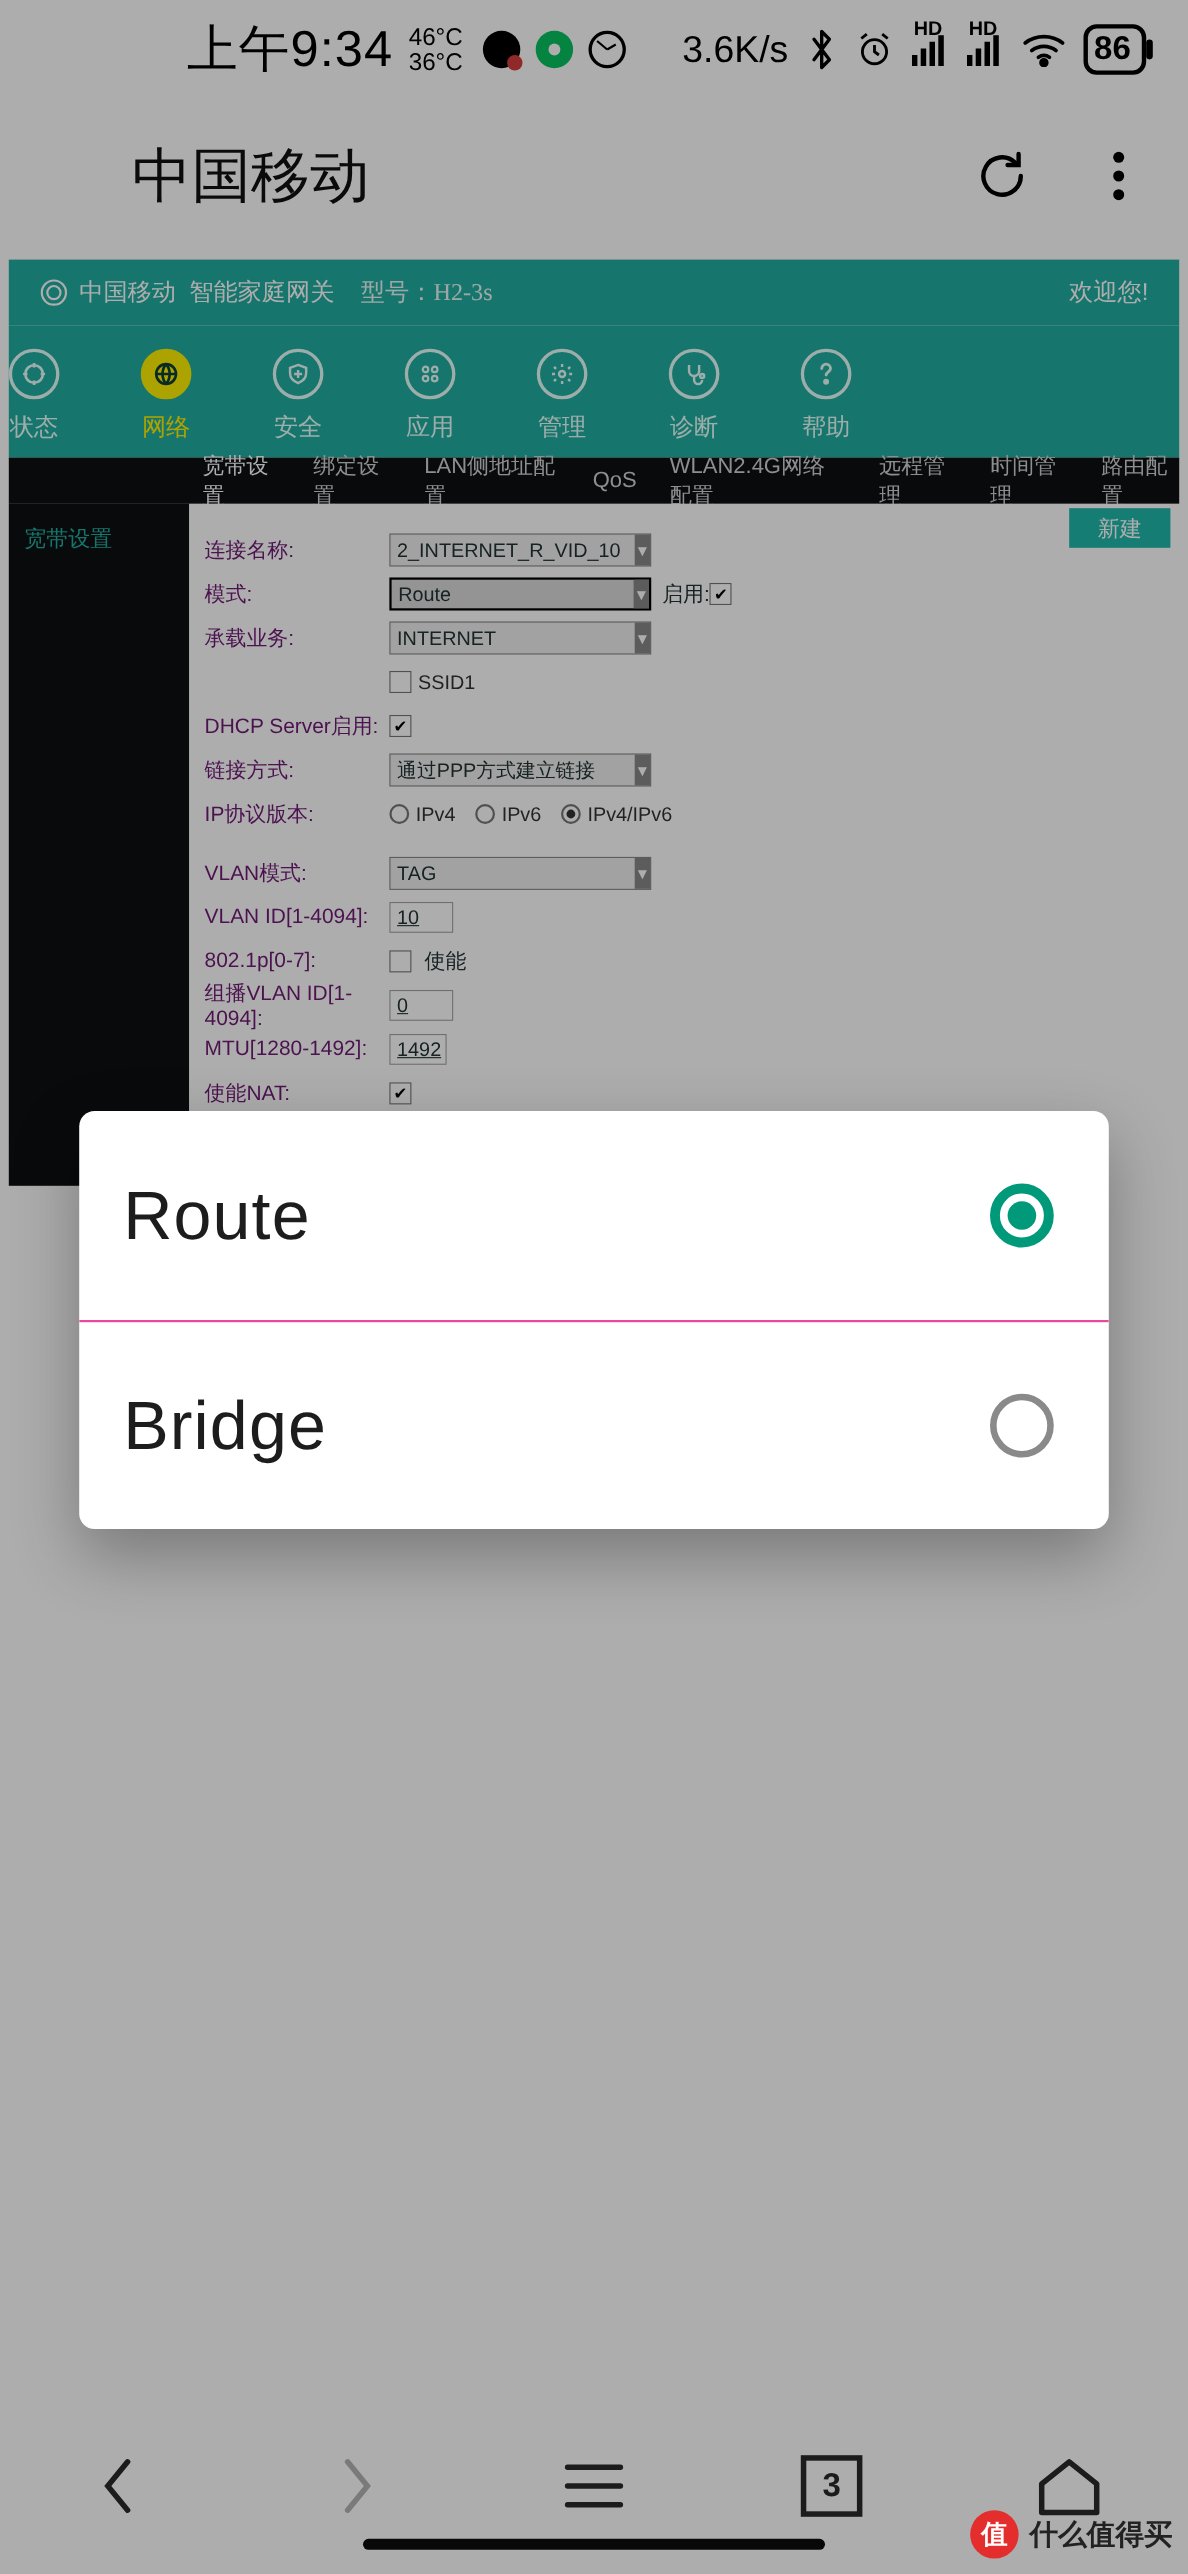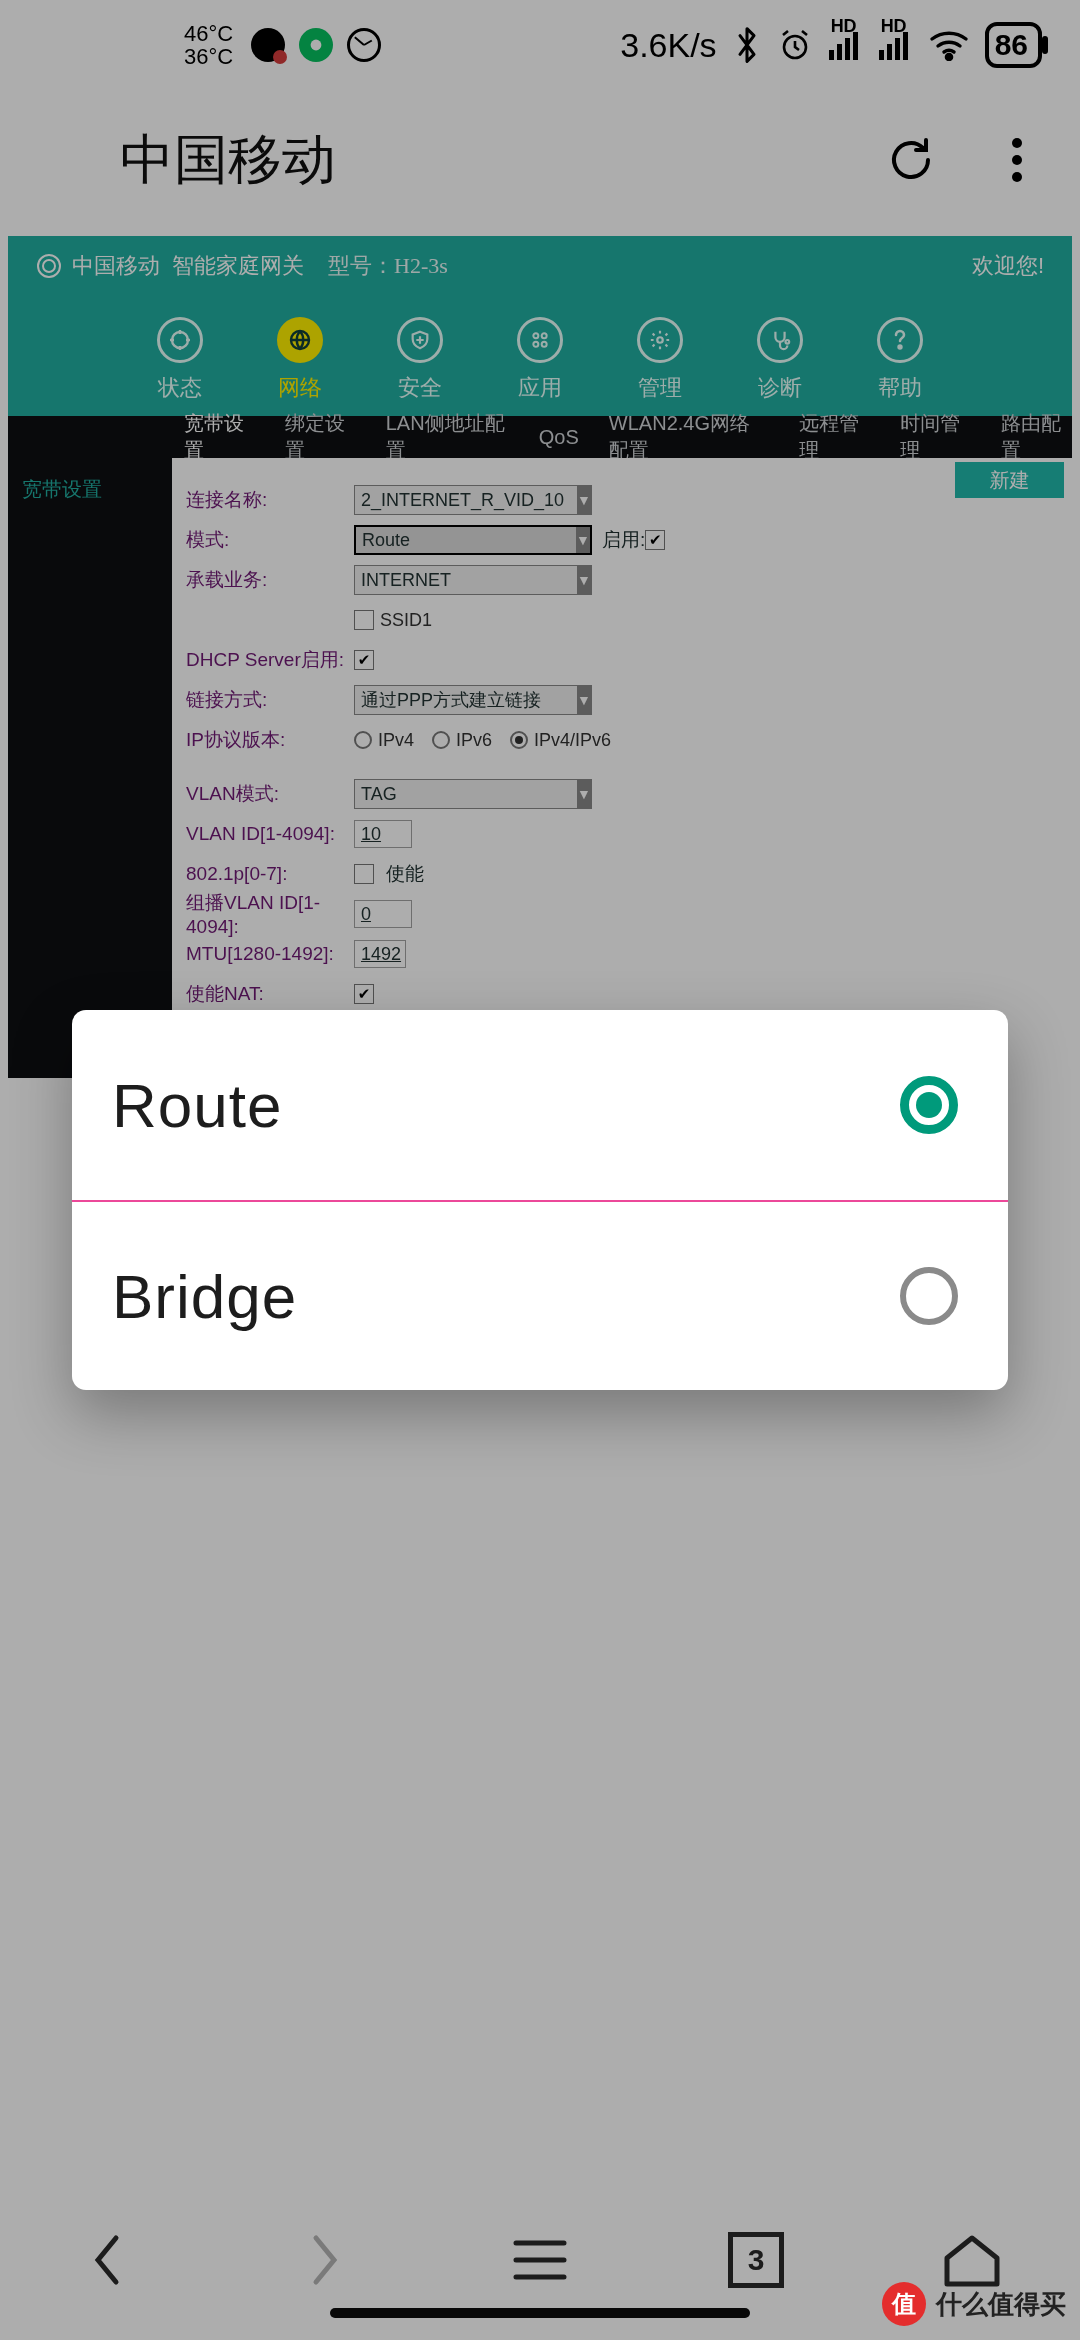--- a/index.html
+++ b/index.html
@@ -48,21 +48,21 @@
     position:absolute; top:236px; left:8px; right:8px; height:842px;
     background:#fff; font-size:20px;
   }
   .router-header {
     height:60px; background:#21aea1; color:#fff; display:flex; align-items:center; padding:0 28px; font-size:22px;
   }
   .router-header .brand { display:flex; align-items:center; gap:10px;}
   .router-header .model { margin-left:24px; opacity:.9;font-family:Liberation Serif, serif;}
   .router-header .welcome { margin-left:auto; }
   .router-nav {
-    height:120px; background:#21aea1; display:flex; justify-content:center; gap:74px; align-items:center; padding-top:8px;
+    height:120px; background:#21aea1; display:flex; justify-content:flex-start; gap:74px; align-items:center; padding-top:8px;
   }
   .rnav { color:#e8fffb; font-size:22px; display:flex; flex-direction:column; align-items:center; gap:10px;}
   .rnav.active { color:#fff000; }
   .rnav .ri { width:46px; height:46px; border:3px solid currentColor; border-radius:50%; display:flex; align-items:center; justify-content:center;}
   .rnav.active .ri { background:#fff000; color:#0f3f39; border-color:#fff000;}
   .router-subnav {
     height:42px; background:#0e1013; color:#cfd2d5; font-size:20px; display:flex; align-items:center; gap:30px; padding-left:176px;
   }
   .router-subnav span:first-child{color:#fff;}
 
@@ -70,21 +70,21 @@
   .router-side { width:164px; background:#0e1013; color:#21aea1; padding:18px 14px; font-size:20px;}
   .router-form { flex:1; background:#fff; padding:22px 30px 0 14px; position:relative; font-size:19px; color:#233;}
   .frow { display:flex; align-items:center; height:40px; }
   .frow label { width:168px; color:#701a75;}
   .frow .sel { width:238px; height:30px; border:1px solid #888; background:#efefef; font-size:18px; padding-left:6px; display:flex; align-items:center; justify-content:space-between;}
   .frow .sel.hl { border:2px solid #000; background:#dadada;}
   .sel .caret{width:14px;height:100%;background:#888;margin-left:auto;display:flex;align-items:center;justify-content:center;color:#fff;font-size:14px;}
   .num { width:58px; height:28px; border:1px solid #a3a3a3; display:inline-flex; align-items:center; padding-left:6px; font-size:18px;text-decoration:underline;}
   .cb { width:20px; height:20px; border:1px solid #777; background:#fff; display:inline-flex; align-items:center; justify-content:center; margin-right:6px; font-size:16px;}
   .cb.chk::after{content:"✔"; color:#000; font-size:15px;}
-  .btn-new{ position:absolute; right:8px; top:4px; background:#21b9ac; color:#fff; width:109px; height:36px; display:flex; align-items:center; justify-content:center; font-size:20px;}
+  .btn-new{ position:absolute; right:8px; top:4px; background:#21b9ac; color:#fff; width:92px; height:36px; display:flex; align-items:center; justify-content:center; font-size:20px;}
   .inline { display:inline-flex; align-items:center; margin-right:18px; font-size:18px; color:#333;}
   .radio{width:18px;height:18px;border:2px solid #777;border-radius:50%;margin-right:6px;display:inline-flex;align-items:center;justify-content:center;}
   .radio.on::after{content:"";width:8px;height:8px;border-radius:50%;background:#333;}
 
   
   .bottom-nav {
     position:absolute; left:0; right:0; bottom:0; height:160px;
     display:flex; align-items:center; justify-content:space-around;
     background:#fff;
   }
@@ -112,20 +112,21 @@
   .watermark{position:absolute;right:14px;bottom:14px;display:flex;align-items:center;gap:10px;}
   .watermark .c{width:44px;height:44px;border-radius:50%;background:#e42d2d;color:#fff;display:flex;align-items:center;justify-content:center;font-size:24px;font-weight:700;}
   .watermark .t{font-size:26px;color:#222;font-weight:600;}
 
   svg { display:block; }
 </style>
 </head>
 <body>
 
 <div class="status-bar">
+  <span class="status-time">上午9:34</span>
   <span class="status-temp">
     <span>46°C</span>
     <span>36°C</span>
   </span>
   <span class="status-apps">
     <span class="dot dot-qq"></span>
     <span class="dot dot-wechat"></span>
     <span class="dot dot-clock"></span>
   </span>
   <span class="status-right">

